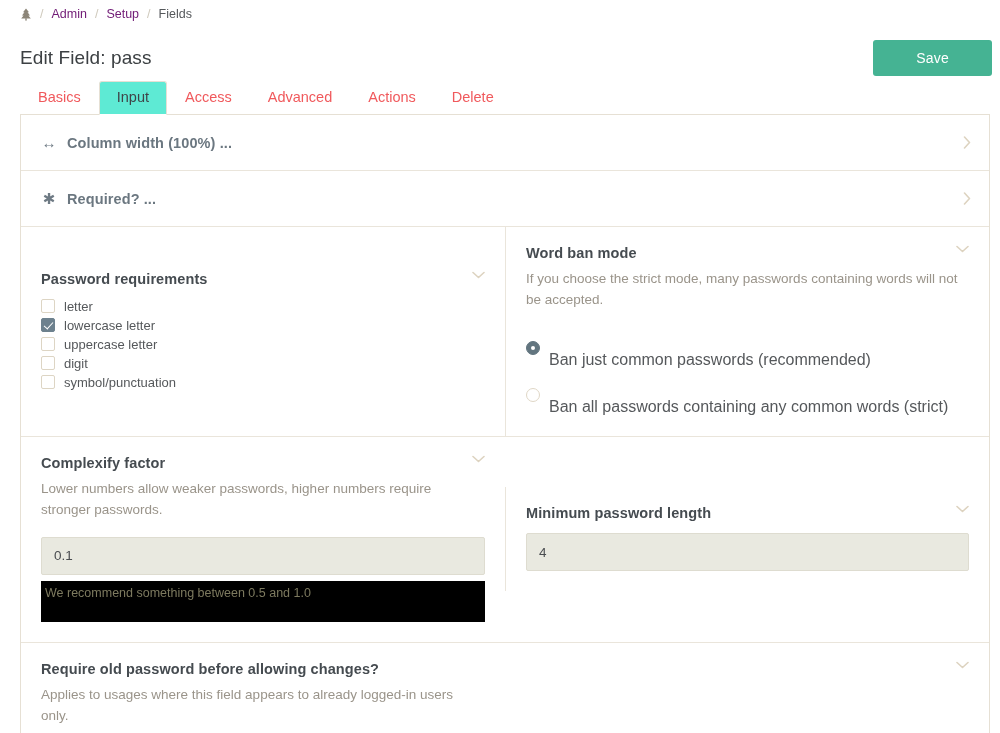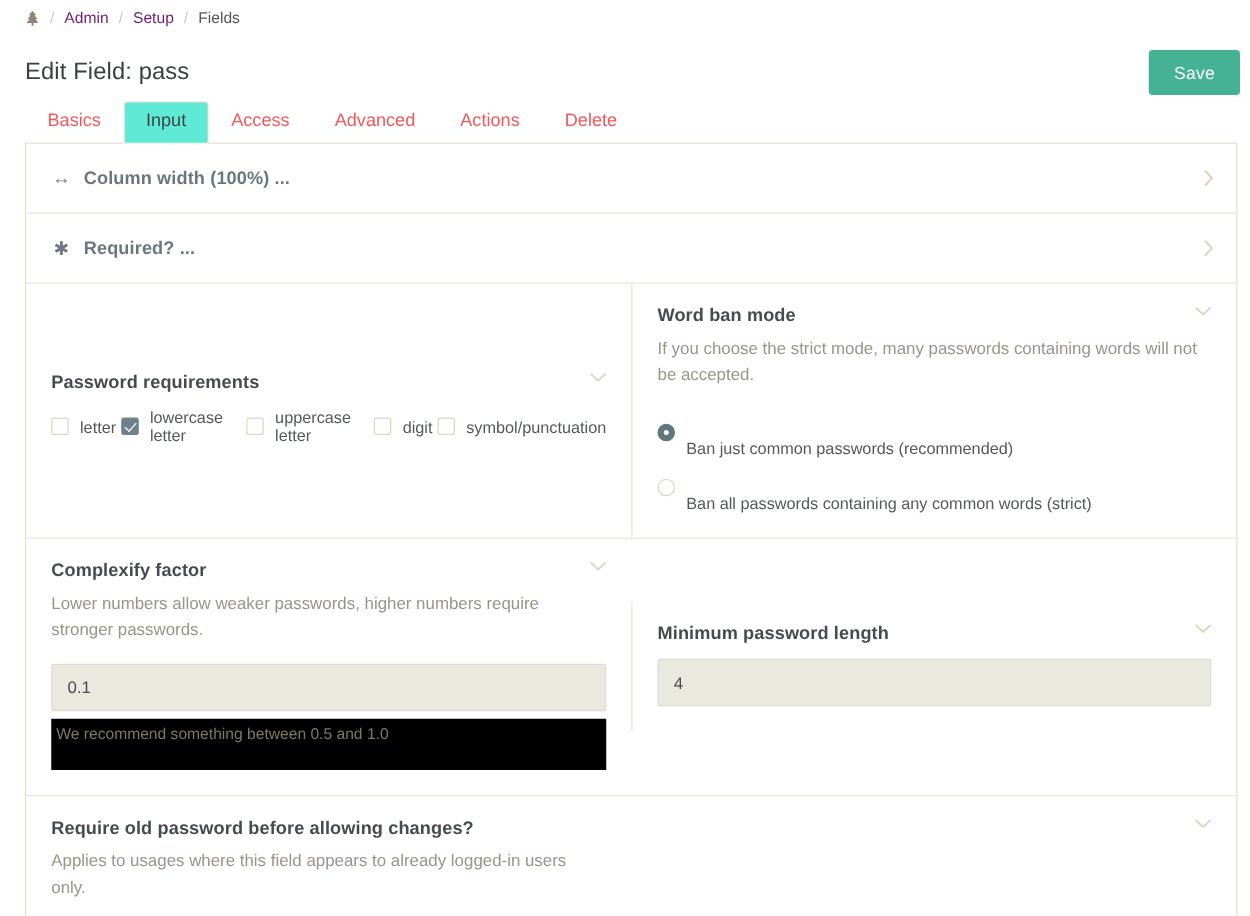--- a/index.html
+++ b/index.html
@@ -46,21 +46,21 @@
     font-weight: 400;
     letter-spacing: .1px;
   }
   .save-button {
     background: #45b393;
     color: #ffffff;
     border: none;
     border-radius: 3px;
     font-size: 14px;
     font-family: "Liberation Sans", sans-serif;
-    padding: 0 20px;
+    padding: 0 43px;
     height: 36px;
     cursor: pointer;
     letter-spacing: .2px;
   }
 
   
   .tabs {
     display: flex;
     align-items: flex-end;
     padding: 0 0 0 20px;
@@ -152,21 +152,21 @@
   }
   .panel-desc {
     font-size: 13.5px;
     color: #9a948a;
     line-height: 1.55;
     margin: -4px 0 16px 0;
     max-width: 440px;
   }
 
   
-  .check-list { display: flex; flex-direction: row; gap: 4px; }
+  .check-list { display: flex; flex-direction: column; gap: 4px; }
   .check-item { display: flex; align-items: center; gap: 9px; cursor: pointer; }
   .cbox {
     width: 14px; height: 14px;
     border: 1px solid #ddd5c4;
     border-radius: 2px;
     background: #fff;
     flex: 0 0 auto;
     position: relative;
   }
   .cbox.checked {
@@ -201,21 +201,21 @@
     border-color: #62757f;
   }
   .rbox.checked::after {
     content: "";
     position: absolute;
     left: 4px; top: 4px;
     width: 4px; height: 4px;
     border-radius: 50%;
     background: #ffffff;
   }
-  .radio-label { font-size: 13px; color: #55585b; margin-top: 24px; }
+  .radio-label { font-size: 16px; color: #55585b; margin-top: 24px; }
 
   
   .text-input {
     display: block;
     width: 100%;
     height: 38px;
     background: #e9e9e0;
     border: 1px solid #dedcd0;
     border-radius: 2px;
     padding: 0 12px;

